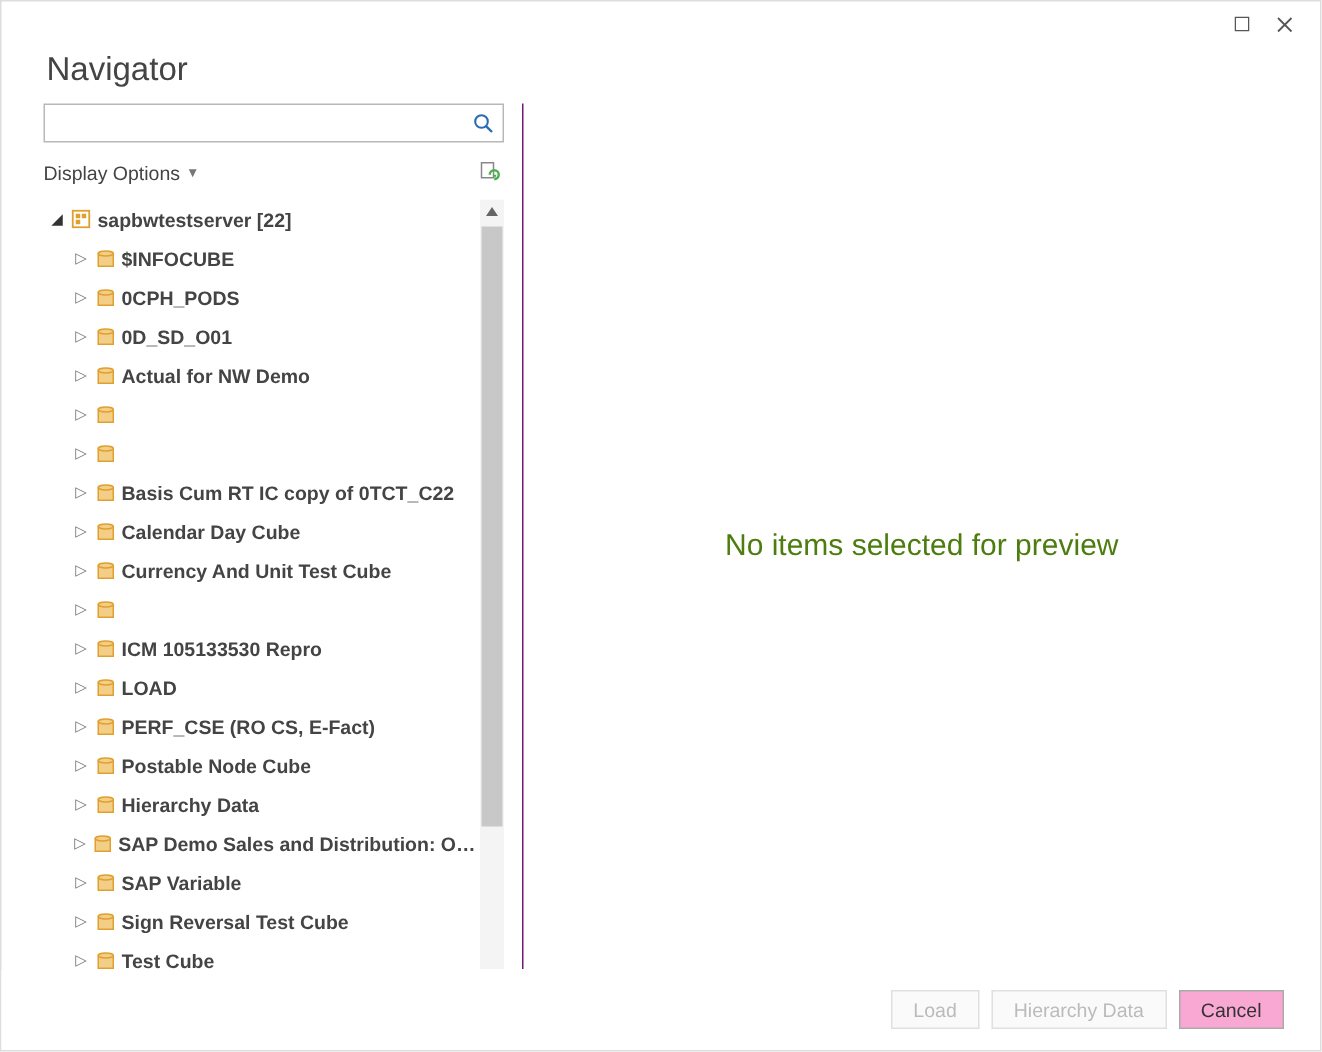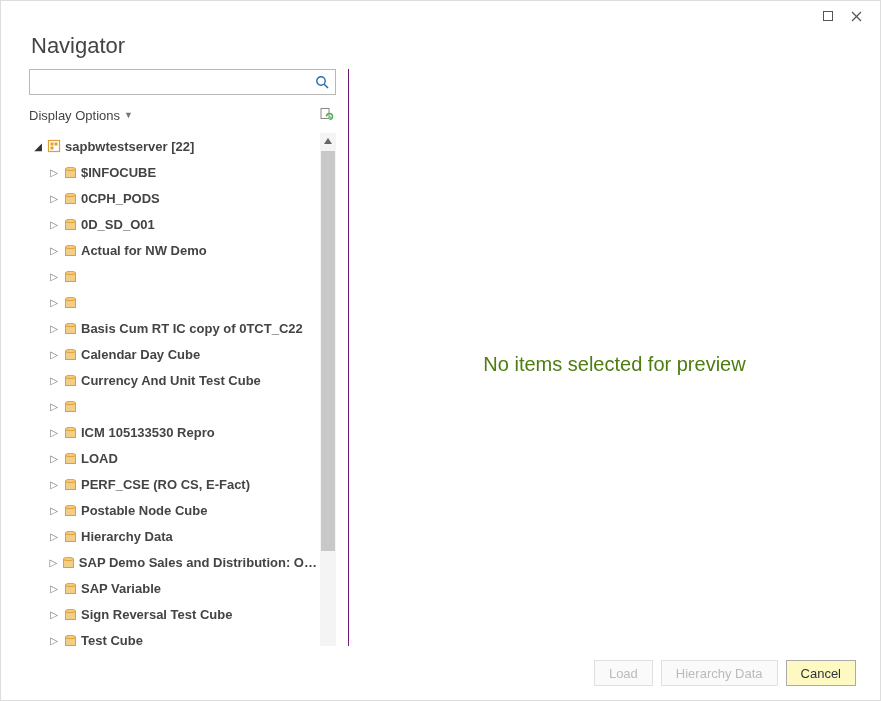--- a/index.html
+++ b/index.html
@@ -197,21 +197,21 @@
     justify-content: flex-end;
     gap: 8px;
     background: #fff;
   }
   .footer button {
     font-family: inherit;
     font-size: 13px;
     height: 26px;
     padding: 0 14px;
     border: 1px solid #aaa;
-    background: #fef9c3;
+    background: #f9a8d4;
     color: #333;
     cursor: pointer;
   }
   .footer button.disabled {
     color: #bbb;
     border-color: #e0e0e0;
     background: #fafafa;
     cursor: default;
   }
 </style>

